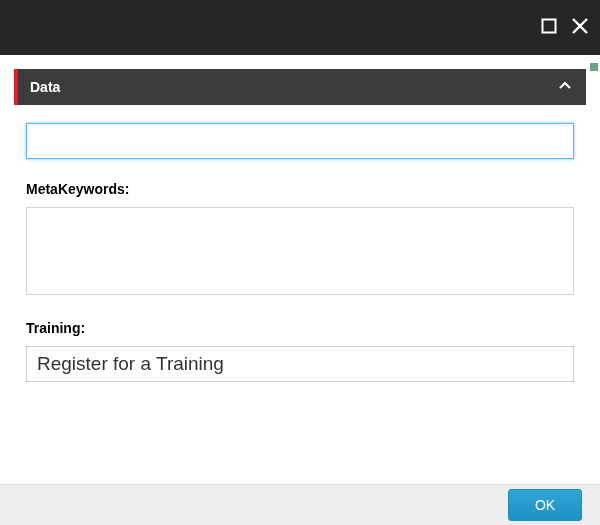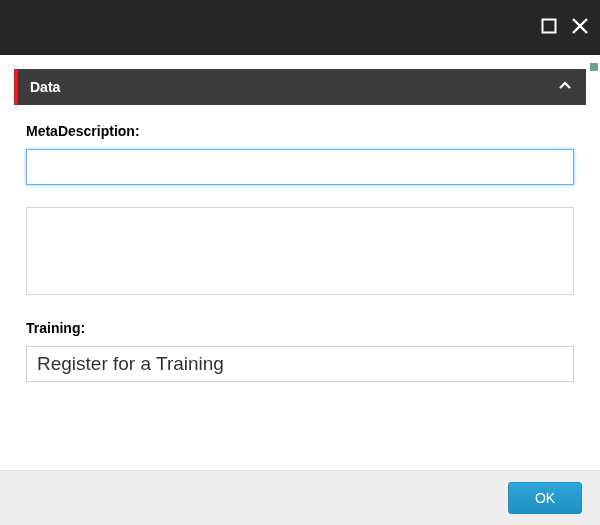--- a/index.html
+++ b/index.html
@@ -24,21 +24,21 @@
     width: 100%; height: 36px; border: 1px solid #ccc; padding: 14px 10px; font-size: 19px;
     font-family: Arial, Helvetica, sans-serif; color: #333; outline: none;
   }
   .text-input.focused { border: 1px solid #5bb7f0; box-shadow: 0 0 3px rgba(91,183,240,0.8); }
   .textarea {
     width: 100%; height: 88px; border: 1px solid #d6d6d6; padding: 6px 10px; font-size: 14px;
     font-family: Arial, Helvetica, sans-serif; color: #333; outline: none; resize: none;
   }
   .field-block { margin-bottom: 22px; }
   .footer {
-    margin-top: auto; height: 55px; background: #eeeeee; border-top: 1px solid #e0e0e0;
+    margin-top: auto; height: 41px; background: #eeeeee; border-top: 1px solid #e0e0e0;
     display: flex; justify-content: flex-end; align-items: center; padding-right: 18px; gap: 12px;
   }
   .btn { height: 32px; min-width: 74px; border-radius: 3px; font-size: 14px; cursor: pointer; padding: 0 16px; }
   .btn-primary {
     background: linear-gradient(#2fa6d8, #1e8fc4); border: 1px solid #1e8fc4; color: #fff;
   }
   .btn-secondary {
     background: #f7f7f7; border: 1px solid #c9c9c9; color: #333;
   }
 </style>
@@ -69,25 +69,25 @@
         <svg width="14" height="14" viewBox="0 0 14 14">
             <polyline points="2,9 7,4 12,9" fill="none" stroke="#fff" stroke-width="2.2"></polyline>
           </svg>
       </span>
       <span class="greensq"></span>
     </div>
 
     <div class="form-area">
 
       <div class="field-block">
-        <div class="field-label">MetaDescription:</div>
         <input type="text" class="text-input focused" autofocus="" style="">
       </div>
 
       <div class="field-block">
+        <div class="field-label">MetaKeywords:</div>
         <textarea class="textarea" style=""></textarea>
       </div>
 
       <div class="field-block">
         <div class="field-label">Training:</div>
         <input type="text" class="text-input" value="Register for a Training" style="">
       </div>
 
     </div>
   </div>

